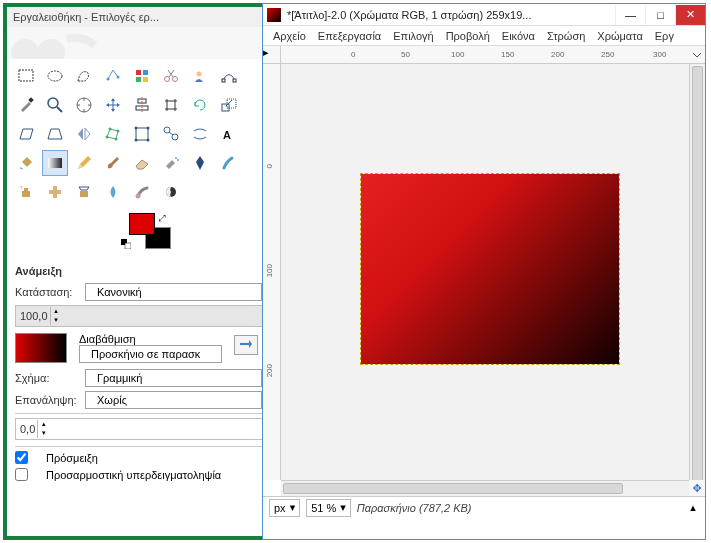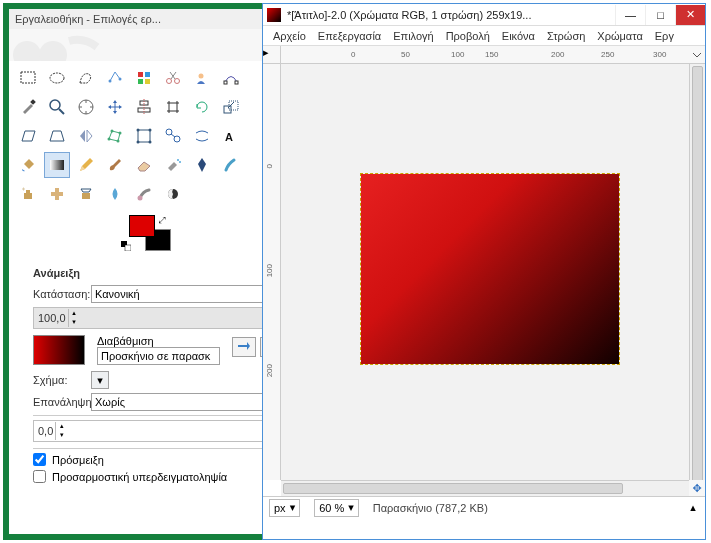--- a/index.html
+++ b/index.html
@@ -1,19 +1,19 @@
 <!DOCTYPE html>
 <html><head>
 <meta charset="utf-8">
 <style>
 * { box-sizing: border-box; margin: 0; padding: 0; font-family: "Segoe UI", Tahoma, sans-serif; font-size: 11px; }
 body { background: #fff; width: 711px; height: 543px; overflow: hidden; position: relative; }
 
 
-.toolbox { position: absolute; left: 3px; top: 3px; width: 295px; height: 537px; background: #fff; border: 6px solid #15803d; }
+.toolbox { position: absolute; left: 3px; top: 3px; width: 295px; height: 537px; background: #fff; border: 4px solid #15803d; }
 .tb-title { background: #f0f0f0; height: 20px; line-height: 20px; padding: 0 6px; display: flex; align-items: center; }
 .tb-title span { flex: 1; white-space: nowrap; overflow: hidden; text-overflow: ellipsis; color: #444; }
 .tb-close { width: 16px; height: 16px; background: #e0e0e0; text-align: center; line-height: 14px; cursor: pointer; }
 .tb-wilber { height: 32px; background: #f7f7f7; position: relative; overflow: hidden; }
 .tb-wilber svg { opacity: .25; }
 
 .tool-grid { padding: 4px 6px; display: grid; grid-template-columns: repeat(8, 26px); grid-auto-rows: 26px; gap: 3px 3px; }
 .tool { width: 26px; height: 26px; display: flex; align-items: center; justify-content: center; border: 1px solid transparent; cursor: pointer; }
 .tool.selected { border: 1px solid #7aa7d8; background: #d6e6f7; }
 .tool svg { width: 18px; height: 18px; }
@@ -22,41 +22,41 @@
 .cw { position: relative; width: 44px; height: 38px; }
 .cw .fg { position: absolute; left: 0; top: 0; width: 26px; height: 22px; background: #d00; border: 1px solid #000; z-index: 2; }
 .cw .bg { position: absolute; left: 16px; top: 14px; width: 26px; height: 22px; background: #000; border: 1px solid #888; z-index: 1; }
 .cw .swap { position: absolute; left: 30px; top: 0; font-size: 9px; }
 .cw .mini { position: absolute; left: -8px; top: 26px; width: 10px; height: 10px; }
 
 .opt-header { border-top: 1px solid #ccc; padding: 4px 6px; display: flex; align-items: center; gap: 4px; background: #fff; }
 .opt-header .cfg { width: 14px; height: 14px; display: inline-flex; align-items: center; justify-content: center; }
 .opt-header .arrow { margin-left: auto; width: 14px; height: 14px; display: inline-flex; align-items: center; justify-content: center; }
 
-.opt-body { padding: 4px 8px 2px; margin-left: 16px; }
+.opt-body { padding: 4px 8px 2px; }
 .opt-title { font-weight: bold; color: #333; margin: 2px 0 6px; }
-.row { display: flex; align-items: center; margin-bottom: 4px; gap: 0; }
+.row { display: flex; align-items: center; margin-bottom: 4px; gap: 12px; }
 .row label { min-width: 58px; color: #333; }
-select, input[type=text] { border: 1px solid #a0a0a0; background: #fff; height: 18px; font-size: 11px; padding: 0 3px; width: 100%; }
+select, input[type=text] { border: 1px solid #a0a0a0; background: #fff; height: 18px; font-size: 11px; padding: 0 11px; width: 100%; }
 .drop { width: 18px; height: 18px; border: 1px solid #a0a0a0; background: #eef0f2; display: flex; align-items: center; justify-content: center; }
 
 .slider-box { background: #e6e6e6; border: 1px solid #bfbfbf; height: 22px; display: flex; align-items: center; padding: 0 4px; margin-bottom: 6px; }
 .slider-box .lab { flex: 1; color: #333; }
 .slider-box .val { color: #333; padding-right: 2px; }
 .slider-box .spin { width: 12px; display: flex; flex-direction: column; }
 .slider-box .spin div { height: 9px; font-size: 7px; text-align: center; line-height: 7px; border-left: 1px solid #bbb; }
 
 .grad-row { display: flex; align-items: flex-start; gap: 12px; margin-bottom: 6px; }
 .grad-preview { width: 52px; height: 30px; background: linear-gradient(to right, #d00, #000); border: 1px solid #888; }
 .grad-text { flex: 1; }
 .grad-ctl { display: flex; gap: 4px; margin-top: 2px; }
 .iconbtn { width: 24px; height: 20px; border: 1px solid #a0a0a0; background: #f4f4f4; display: flex; align-items: center; justify-content: center; cursor: pointer; }
 
 .sep { height: 1px; background: #ccc; margin: 4px 0; }
-.chk { display: flex; align-items: center; gap: 6px; margin: 4px 0; }
+.chk { display: flex; align-items: center; gap: 18px; margin: 4px 0; }
 .chk input { width: 13px; height: 13px; }
 
 
 .canvas-win { position: absolute; left: 262px; top: 3px; width: 444px; height: 537px; background: #fff; border: 1px solid #4a90d9; }
 .cw-title { height: 22px; background: #fff; display: flex; align-items: center; padding: 0 0 0 4px; border-bottom: 1px solid #ddd; }
 .cw-title .ico { width: 14px; height: 14px; background: linear-gradient(135deg,#d00,#000); margin-right: 6px; }
 .cw-title .txt { flex: 1; font-size: 11px; color: #222; white-space: nowrap; overflow: hidden; text-overflow: ellipsis; }
 .winbtn { width: 30px; height: 20px; display: flex; align-items: center; justify-content: center; border-left: 1px solid #eee; }
 .winbtn.close { background: #cf3030; color: #fff; }
 
@@ -73,23 +73,23 @@
 
 .viewport { position: absolute; left: 18px; right: 16px; top: 18px; bottom: 16px; background: #f2f2f2; overflow: hidden; }
 .canvas { position: absolute; left: 80px; top: 110px; width: 258px; height: 190px; background: linear-gradient(135deg, #e62020 0%, #d01010 35%, #7a0808 65%, #100 100%); outline: 1px dashed #caa200; }
 
 .vscroll { position: absolute; right: 0; top: 18px; bottom: 16px; width: 16px; background: #f0f0f0; border-left: 1px solid #ccc; }
 .vscroll .thumb { position: absolute; left: 2px; right: 2px; top: 2px; height: 100%; background: #d8d8d8; border: 1px solid #bbb; border-radius: 2px; }
 .hscroll { position: absolute; left: 18px; right: 16px; bottom: 0; height: 16px; background: #f0f0f0; border-top: 1px solid #ccc; }
 .hscroll .thumb { position: absolute; top: 2px; bottom: 2px; left: 2px; width: 340px; background: #d8d8d8; border: 1px solid #bbb; border-radius: 2px; }
 .nav-br { position: absolute; right: 0; bottom: 0; width: 16px; height: 16px; background: #f7f7f7; display: flex; align-items: center; justify-content: center; color: #3070c0; }
 
-.statusbar { height: 22px; border-top: 1px solid #ccc; display: flex; align-items: center; gap: 14px; padding: 0 6px; }
+.statusbar { height: 22px; border-top: 1px solid #ccc; display: flex; align-items: center; gap: 6px; padding: 0 6px; }
 .statusbar .field { border: 1px solid #bbb; height: 18px; display: flex; align-items: center; padding: 0 4px; background: #fff; }
-.statusbar .status { flex: 1; color: #444; }
+.statusbar .status { flex: 1; color: #444; font-style: italic; }
 .statusbar .tri { width: 12px; height: 18px; display: flex; align-items: center; justify-content: center; }
 
 svg { display: block; }
 </style>
 </head>
 <body>
 
 <div class="toolbox">
   <div class="tb-title">
     <span>Εργαλειοθήκη - Επιλογές ερ...</span>
@@ -397,20 +397,21 @@
         <div class="iconbtn">
             <svg width="12" height="12" viewBox="0 0 12 12">
               <path d="M2 10 L3 7 L9 1 L11 3 L5 9 Z" fill="#d8a050"></path>
             </svg>
           </div>
       </div>
     </div>
 
     <div class="row">
       <label>Σχήμα:</label>
+      <input type="text" readonly="" value="Γραμμική" style="">
       <div class="drop">▾</div>
     </div>
     <div class="row">
       <label>Επανάληψη:</label>
       <input type="text" readonly="" value="Χωρίς" style="">
       <div class="drop">▾</div>
     </div>
 
     <div class="sep"></div>
 
@@ -460,21 +461,21 @@
     <div class="nav-corner">
         <svg width="10" height="10" viewBox="0 0 10 10">
           <path d="M1 3 L5 7 L9 3" stroke="#555" fill="none"></path>
         </svg>
       </div>
 
     <div class="ruler-h">
       <span class="tick" style="left:70px">0</span>
       <span class="tick" style="left:120px">50</span>
       <span class="tick" style="left:170px">100</span>
-      <span class="tick" style="left:204px">150</span>
+      <span class="tick" style="left:220px">150</span>
       <span class="tick" style="left:270px">200</span>
       <span class="tick" style="left:320px">250</span>
       <span class="tick" style="left:372px">300</span>
     </div>
     <div class="ruler-v">
       <span class="tick" style="top:100px">0</span>
       <span class="tick" style="top:200px">100</span>
       <span class="tick" style="top:300px">200</span>
     </div>
 
@@ -490,19 +491,19 @@
       </div>
     <div class="nav-br">✥</div>
   </div>
 
   <div class="statusbar">
     <div class="field">
         <span>px</span>
         <span style="margin-left:4px">▾</span>
       </div>
     <div class="field">
-        <span>60 %</span>
+        <span>51 %</span>
         <span style="margin-left:4px">▾</span>
       </div>
     <div class="status">Παρασκήνιο (787,2 KB)</div>
     <div class="tri">▴</div>
   </div>
 </div>
 
 </body></html>

